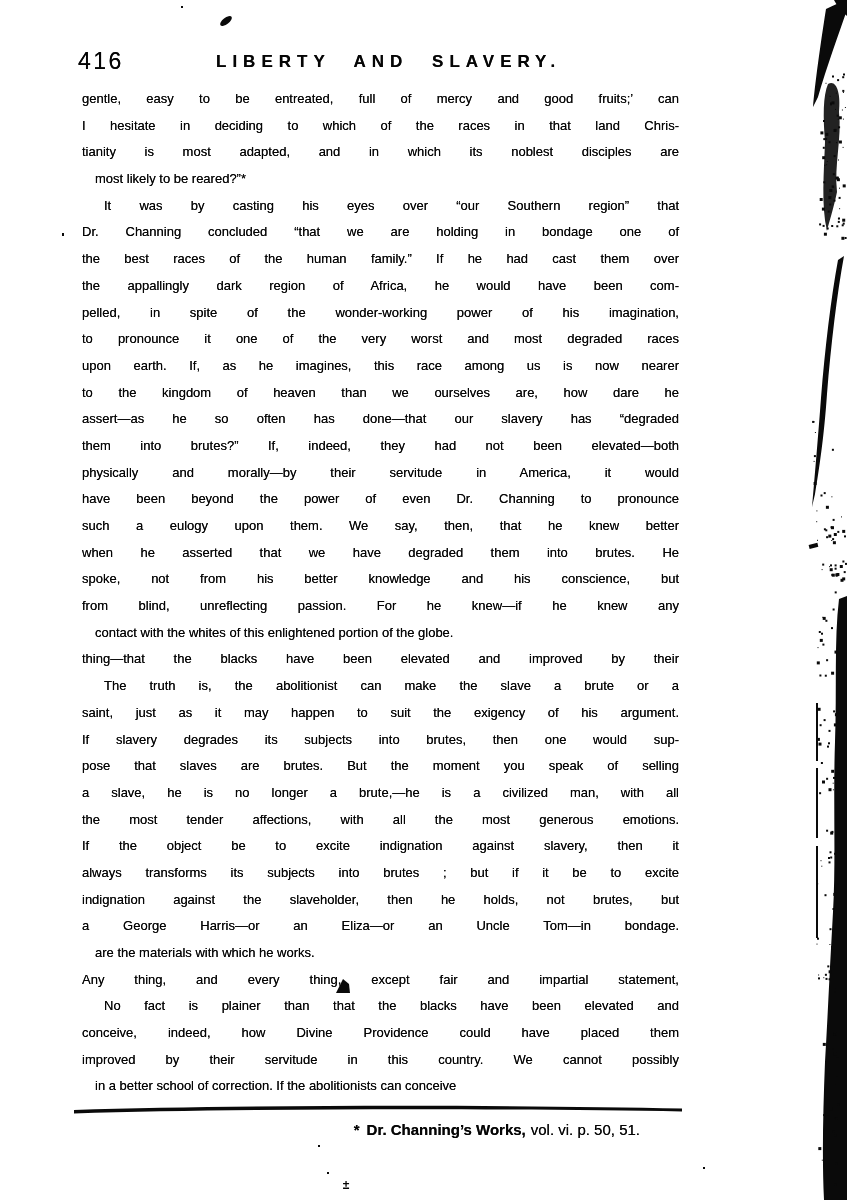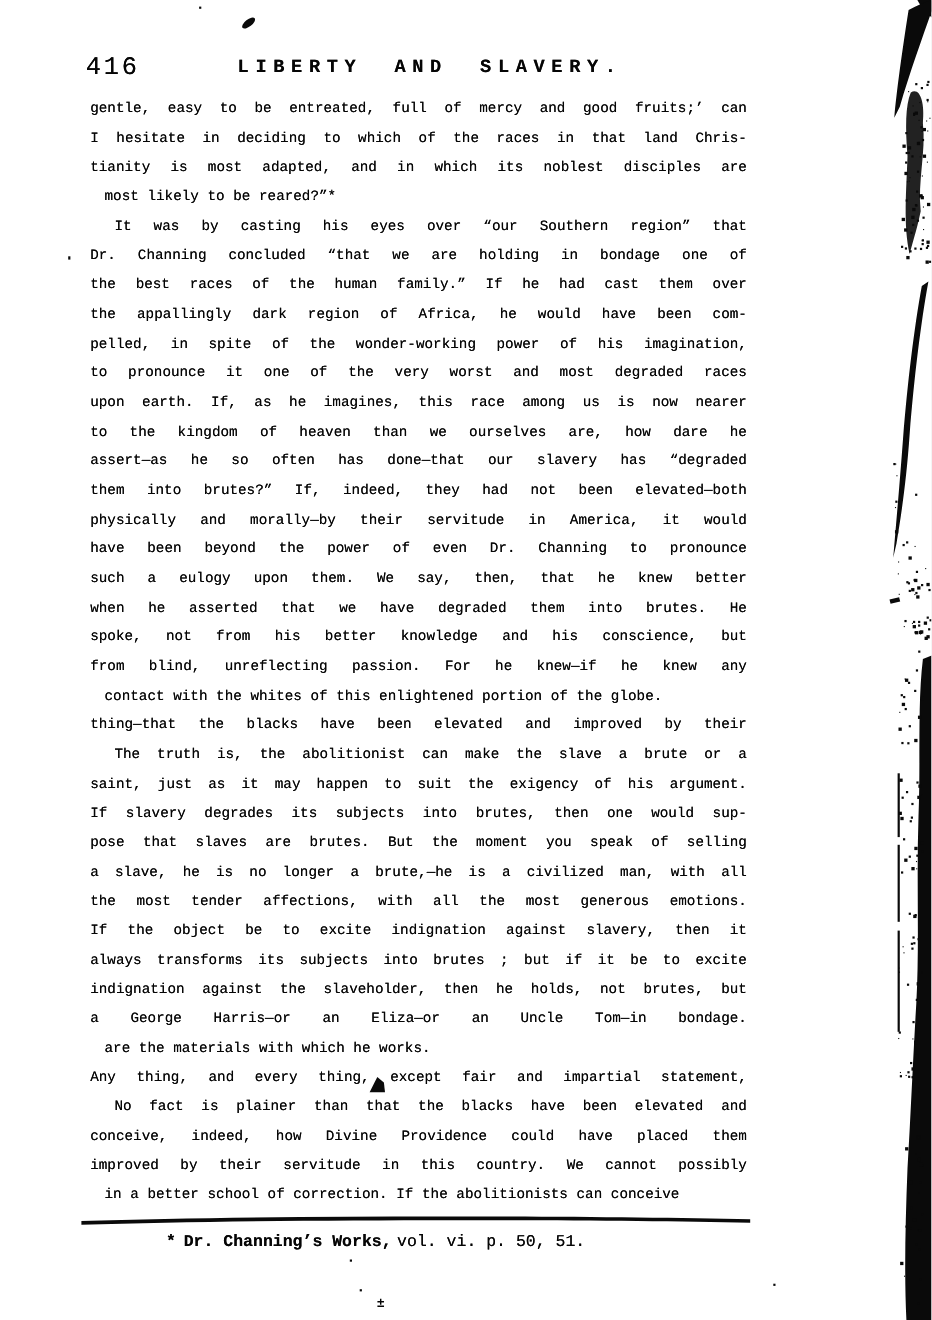--- a/index.html
+++ b/index.html
@@ -1,21 +1,21 @@
 <!DOCTYPE html>
 <html><head>
 <meta charset="utf-8">
 <style>
   html,body{margin:0;padding:0;background:#e8e8e8;}
   .page{
     position:relative;
     width:847px;height:1200px;
     background:#ffffff;
     overflow:hidden;
-    font-family:Liberation Mono, monospace;
+    font-family:Liberation Sans, sans-serif;
     color:#050505;
   }
   .pagenum{
     position:absolute;left:78px;top:48px;
     font-size:23px;letter-spacing:2.5px;
     text-shadow:0 0 0.6px rgba(0,0,0,.85);
   }
   .head{
     position:absolute;left:216px;top:52px;
     font-size:17px;font-weight:bold;
@@ -30,21 +30,21 @@
   }
   .line{
     height:26.7px;line-height:26.7px;
     text-align:justify;text-align-last:justify;
     white-space:normal;
   }
   .line.last{text-align-last:left;margin-left:13px;}
   .line.indent{padding-left:22px;}
   .footnote{
     position:absolute;left:82px;top:1121px;width:597px;
-    text-align:center;transform:translateX(-39px);
+    text-align:right;transform:translateX(-39px);
     font-size:15px;white-space:nowrap;
     text-shadow:0 0 0.5px rgba(0,0,0,.8);
   }
   .fn-marker{font-weight:bold;margin-right:7px;}
   .fn-work{font-weight:bold;margin-right:5px;}
   .printer-mark{
     position:absolute;left:336px;top:1178px;width:20px;
     text-align:center;font-size:12px;font-weight:bold;
   }
   .artifacts{position:absolute;left:0;top:0;pointer-events:none;}

